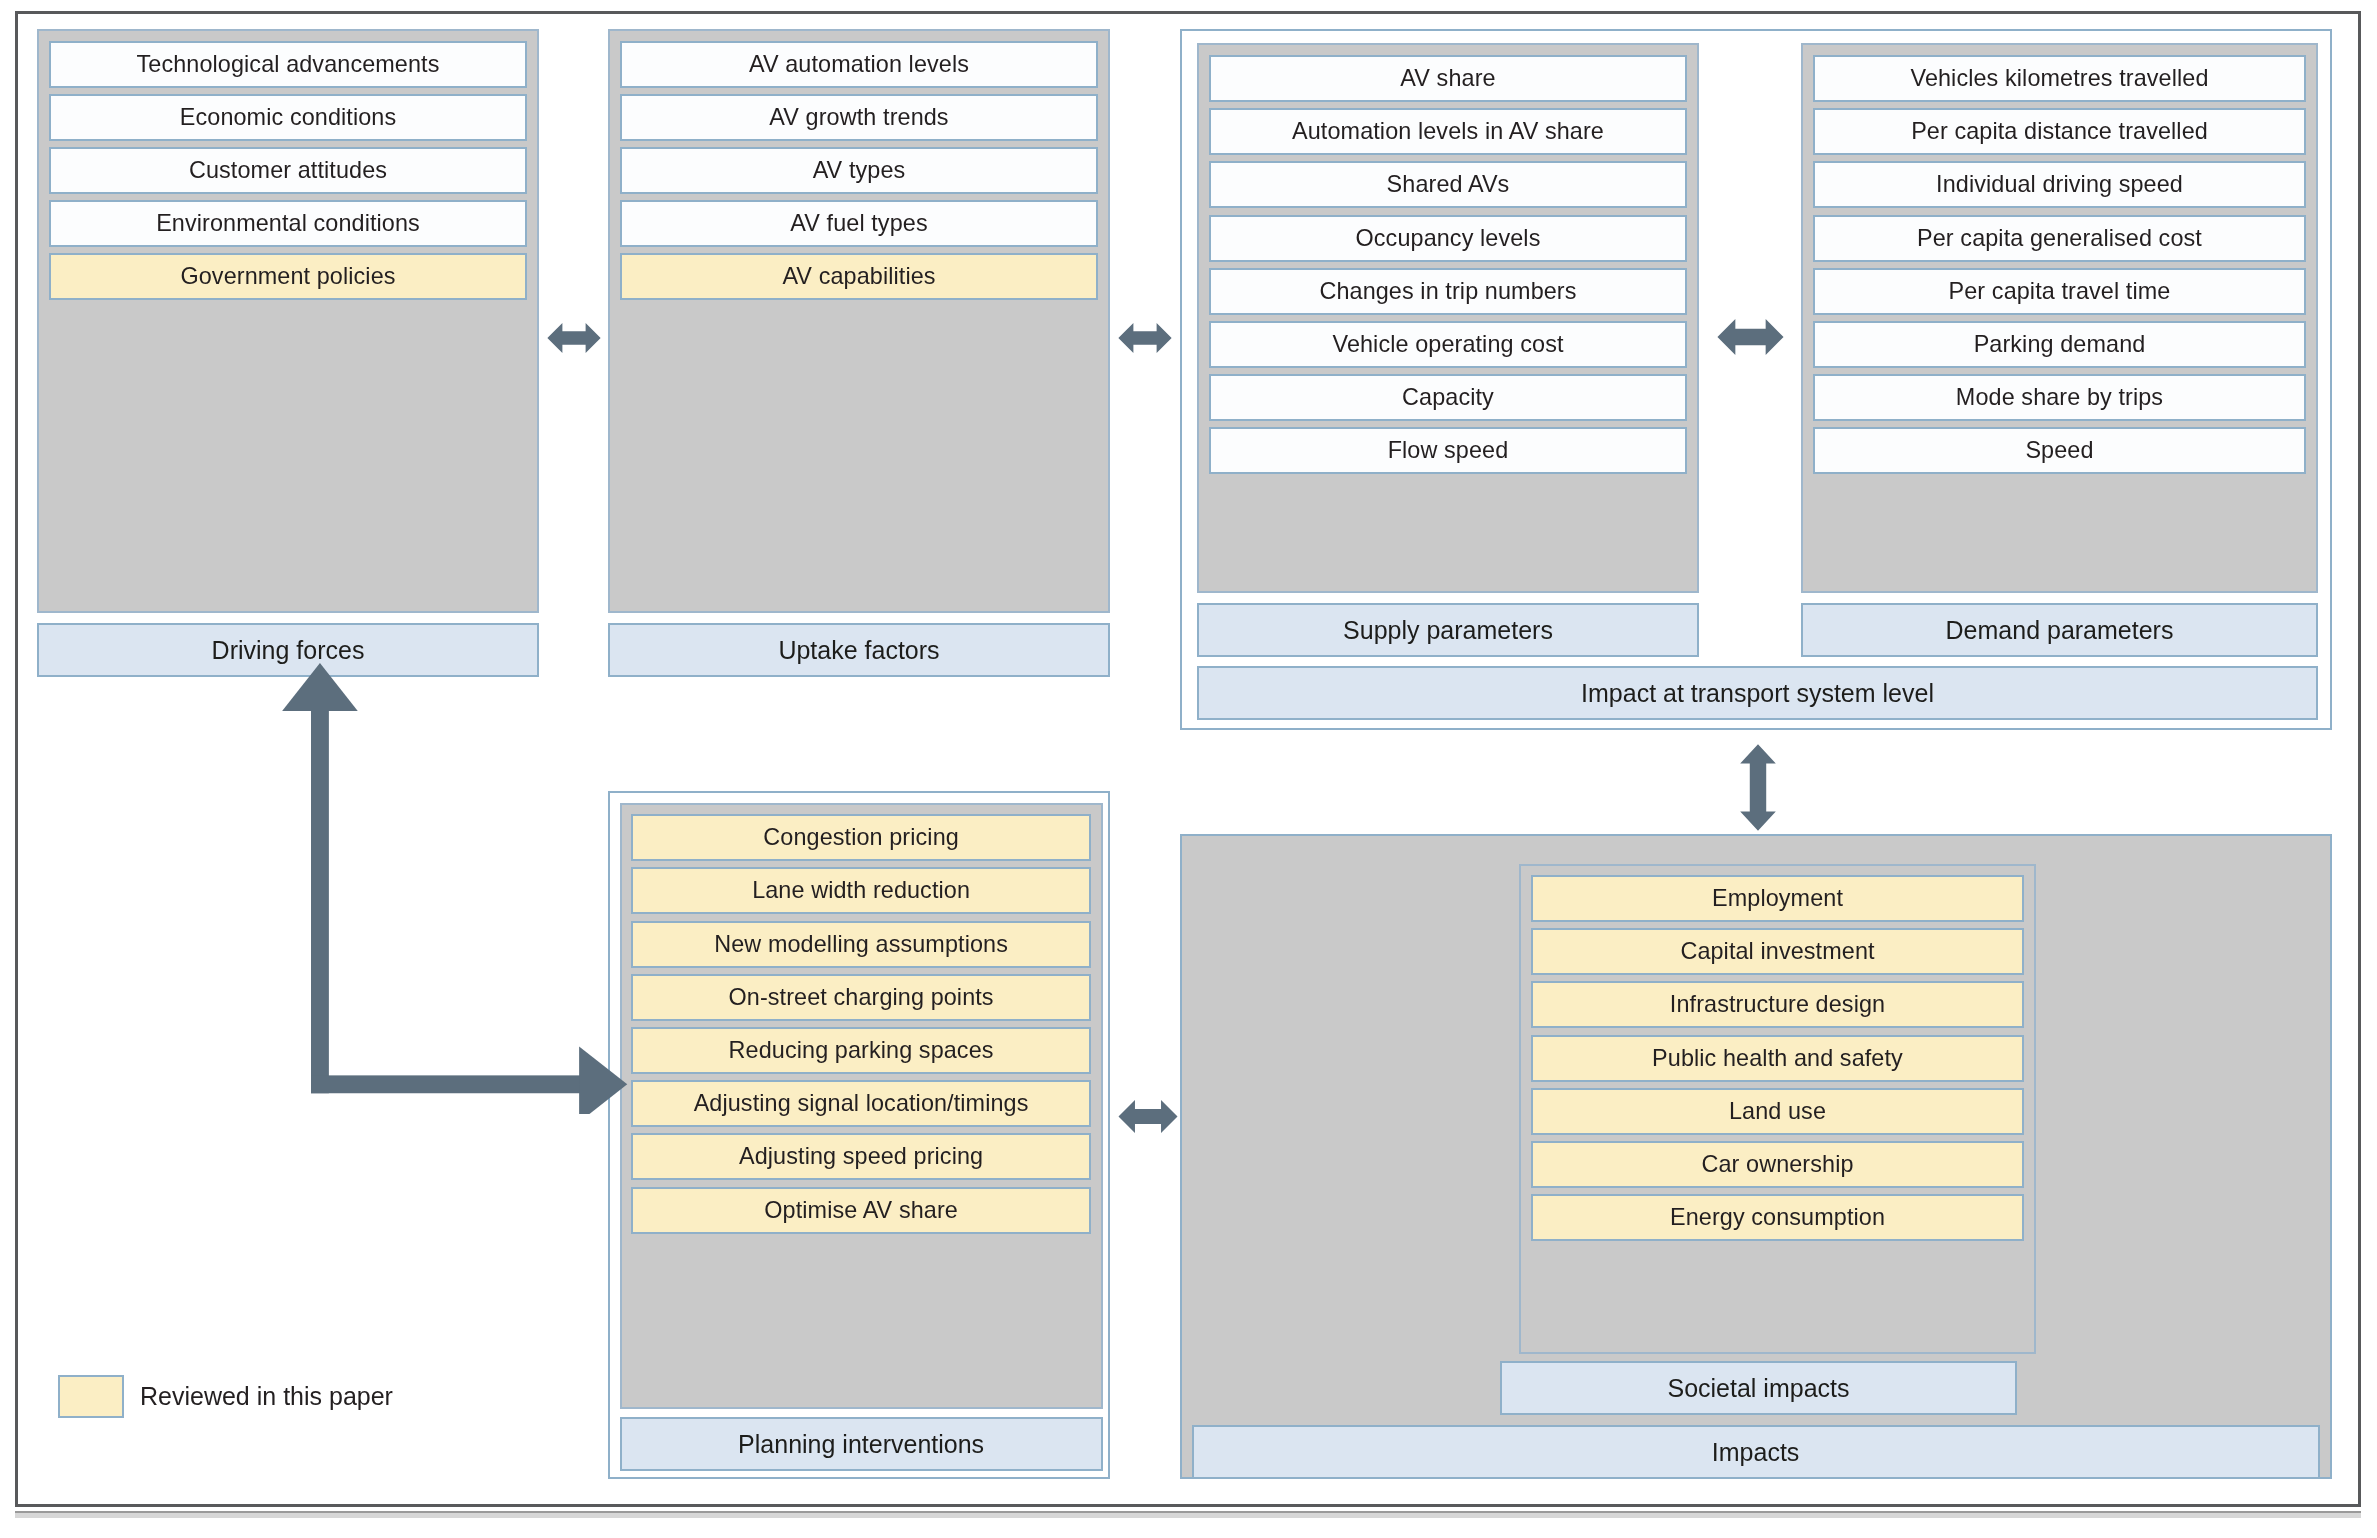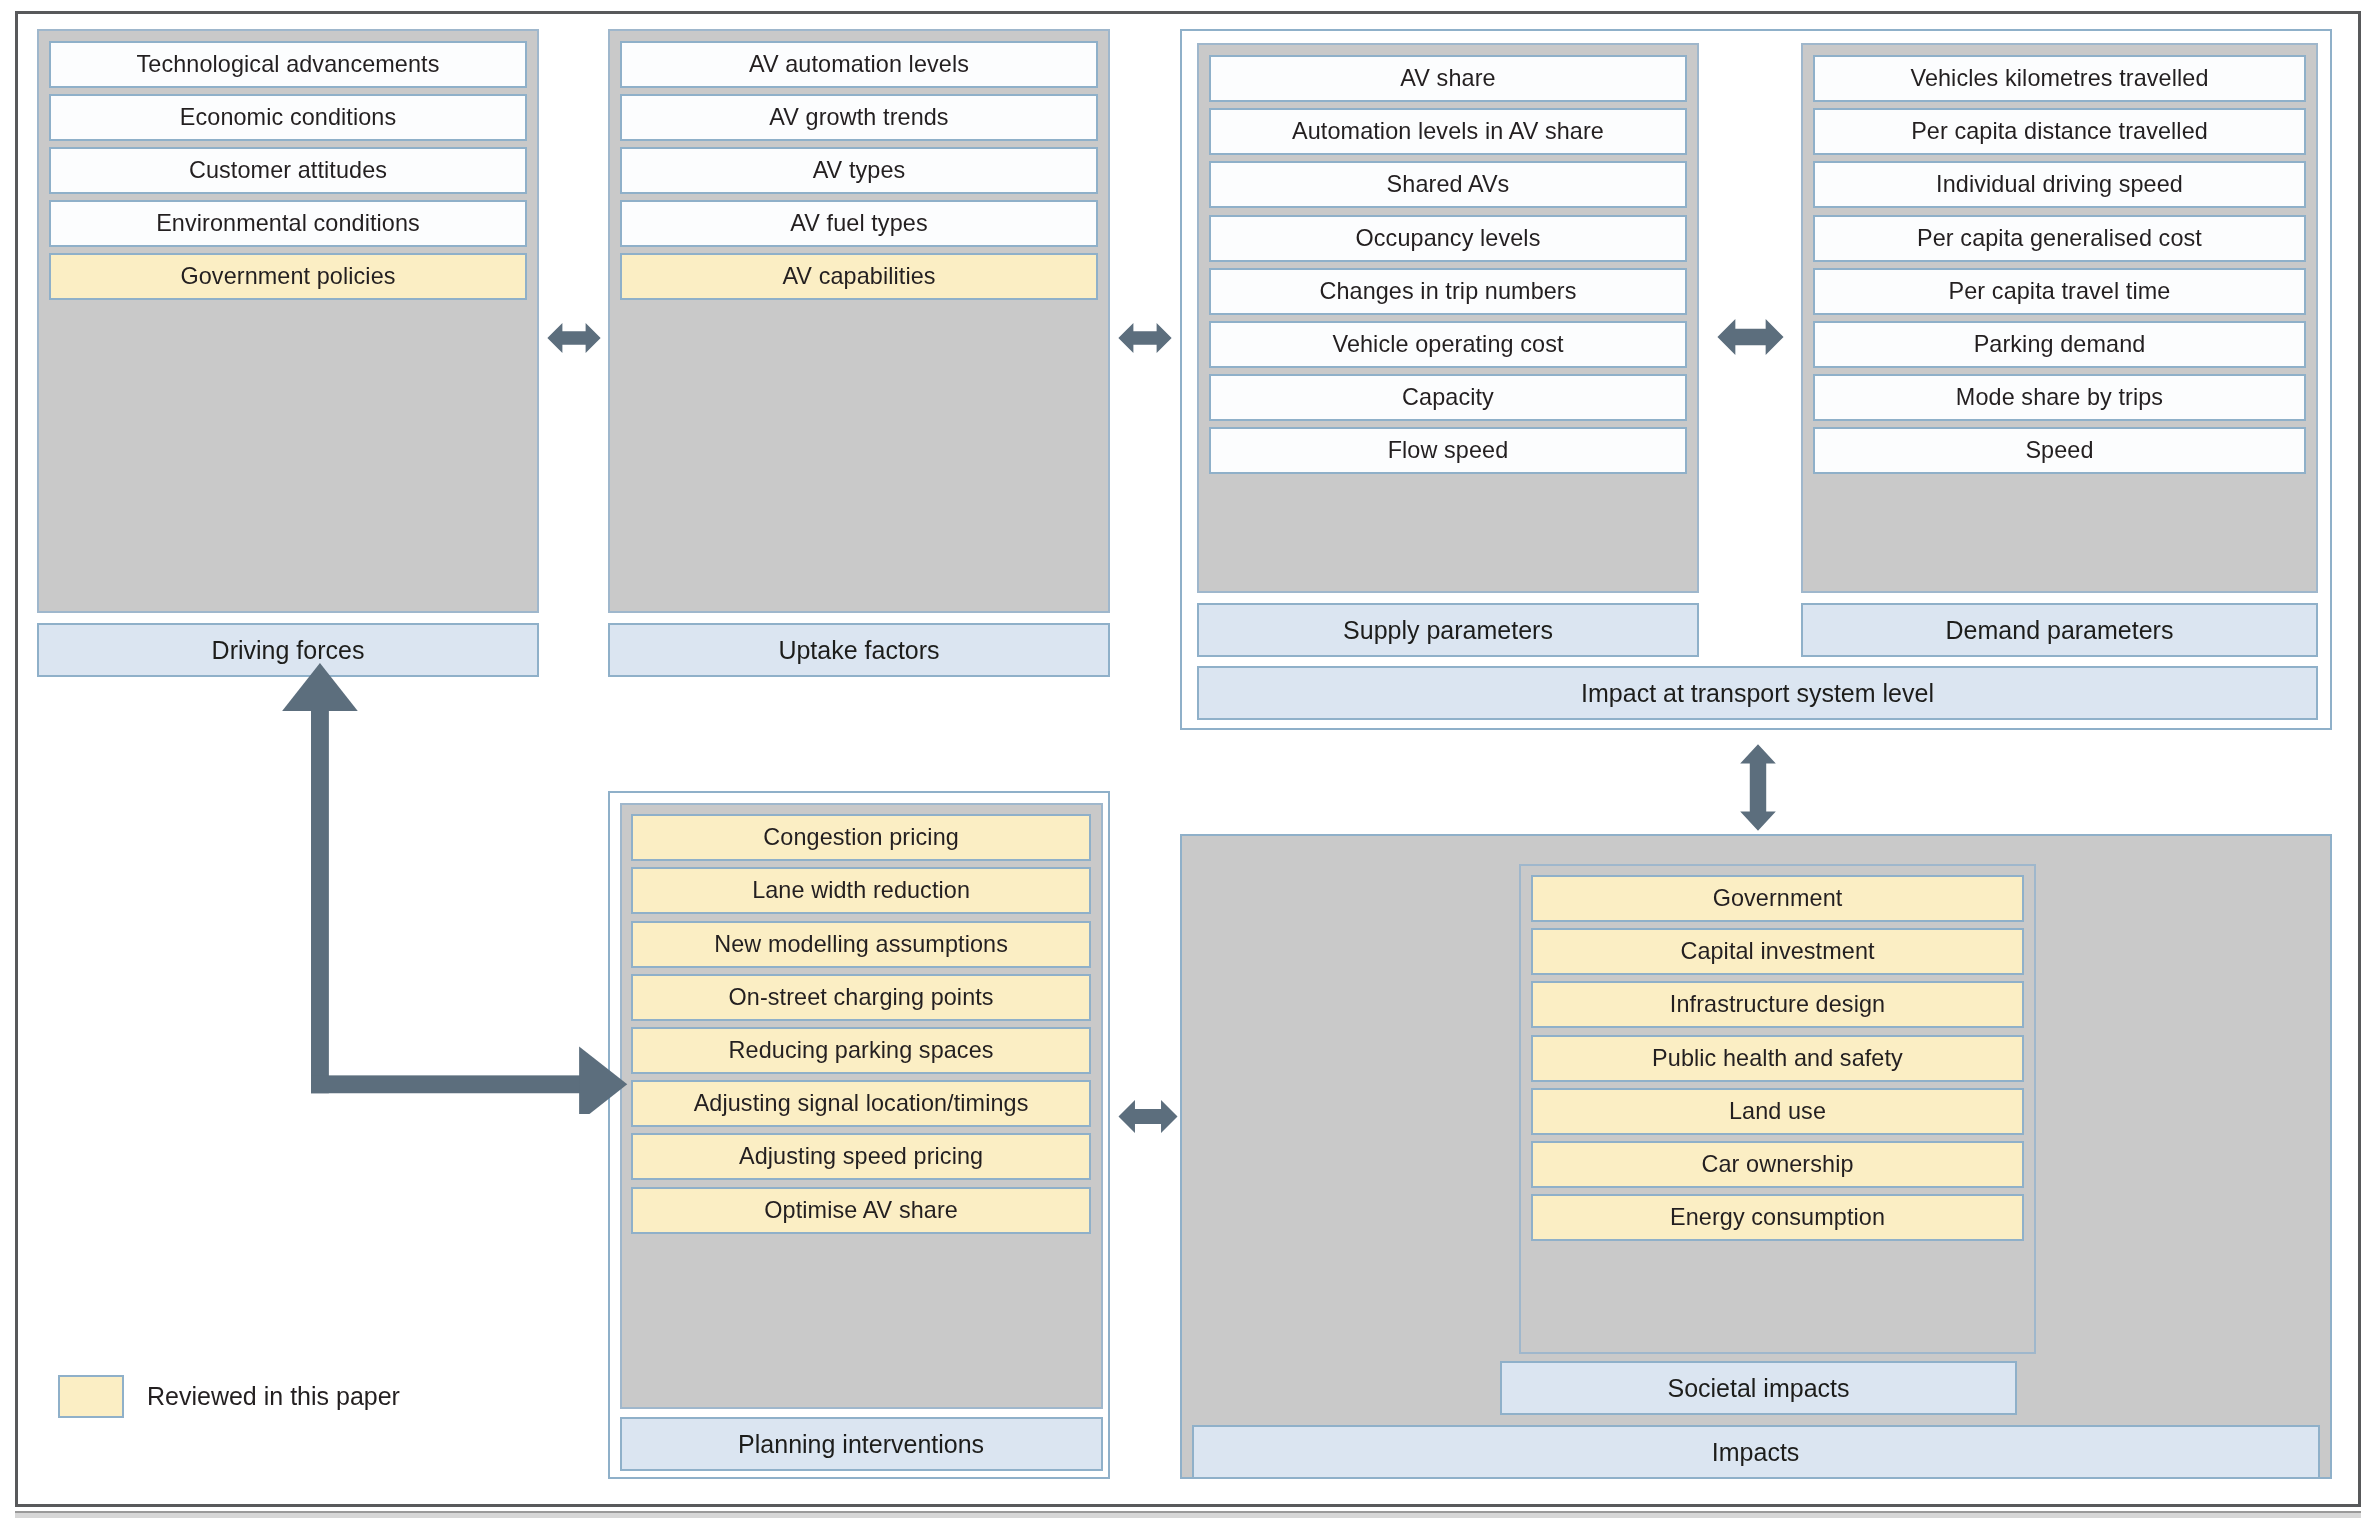--- a/index.html
+++ b/index.html
@@ -76,21 +76,21 @@
     color:#5c6e7d;
   }
   .elbow{
     position:absolute;
     pointer-events:none;
   }
 
   
   #legend{
     position:absolute;
-    display:flex; align-items:center; gap:23px;
+    display:flex; align-items:center; gap:16px;
   }
   #legend-swatch{
     width:66px; height:43px;
     background:#fbeec4;
     border:2.1px solid #8fb0c9;
   }
   #legend-text{
     font-size:25px; color:#231f20;
   }
 
@@ -208,21 +208,21 @@
       <rect x="96" y="604" width="400" height="26" fill="#5c6e7d"></rect>
 
       <path d="M109 4 L164 74 L54 74 Z" fill="#5c6e7d"></path>
 
       <path d="M556 617 L486 672 L486 562 Z" fill="#5c6e7d"></path>
     </svg>
   </div>
 
   <div class="group" style="left:1162px; top:820px; width:1152px; height:645px;">
     <div class="panel" style="left:337px; top:27.5px; width:517px; height:490px;">
-      <div class="item hl">Government</div>
+      <div class="item hl">Employment</div>
       <div class="item hl">Capital investment</div>
       <div class="item hl">Infrastructure design</div>
       <div class="item hl">Public health and safety</div>
       <div class="item hl">Land use</div>
       <div class="item hl">Car ownership</div>
       <div class="item hl">Energy consumption</div>
     </div>
     <div class="cat-label" style="left:318px; top:525px; width:517px;">Societal impacts</div>
     <div class="cat-label" style="left:9.6px; top:589px; width:1128px;">Impacts</div>
   </div>

